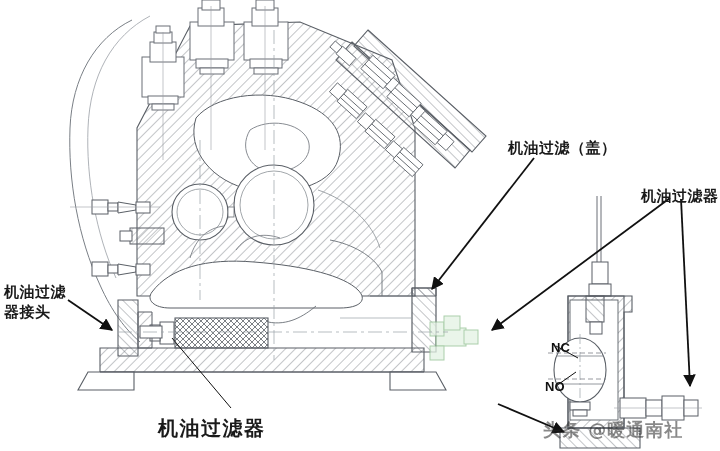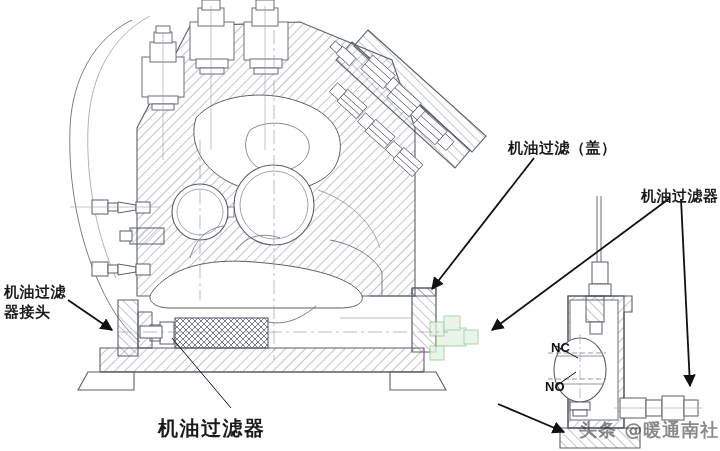--- a/index.html
+++ b/index.html
@@ -297,15 +297,15 @@
 
   <div class="cn-label" style="left:641px; top:186px;">机油过滤器</div>
 
 
   <div class="cn-label big" style="left:158px; top:415px;">机油过滤器</div>
 
   <div class="sw-label" style="left:551px; top:340px;">NC</div>
 
   <div class="sw-label" style="left:529px; top:379px;margin-left:16px;">NO</div>
 
-  <div class="watermark" style="left:579px; top:418px;text-align:right;">头条 @暖通南社</div>
+  <div class="watermark" style="left:543px; top:418px;text-align:right;">头条 @暖通南社</div>
 
 </div>
 
 </body></html>

